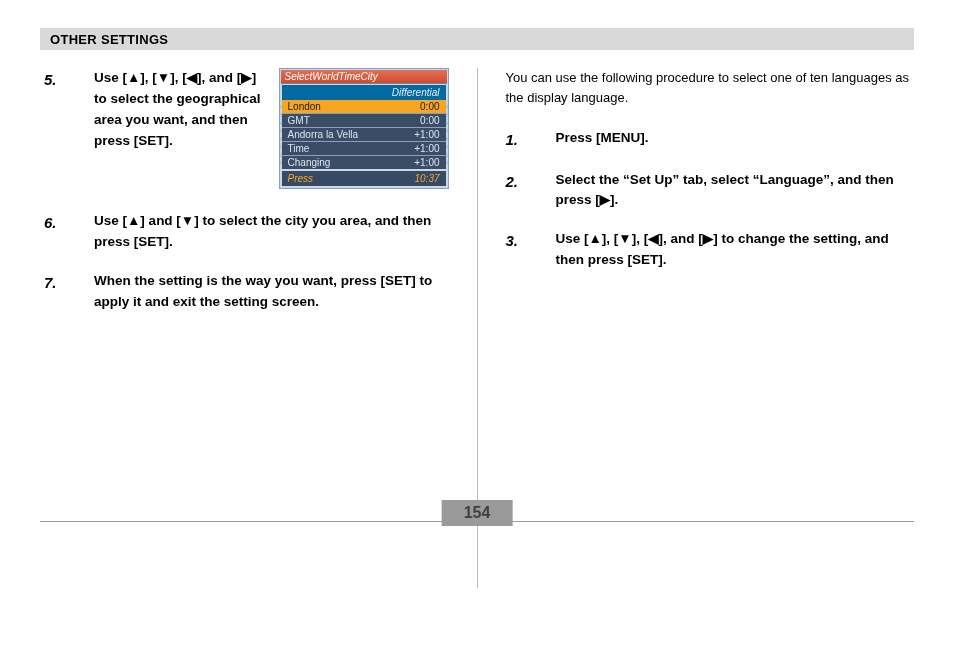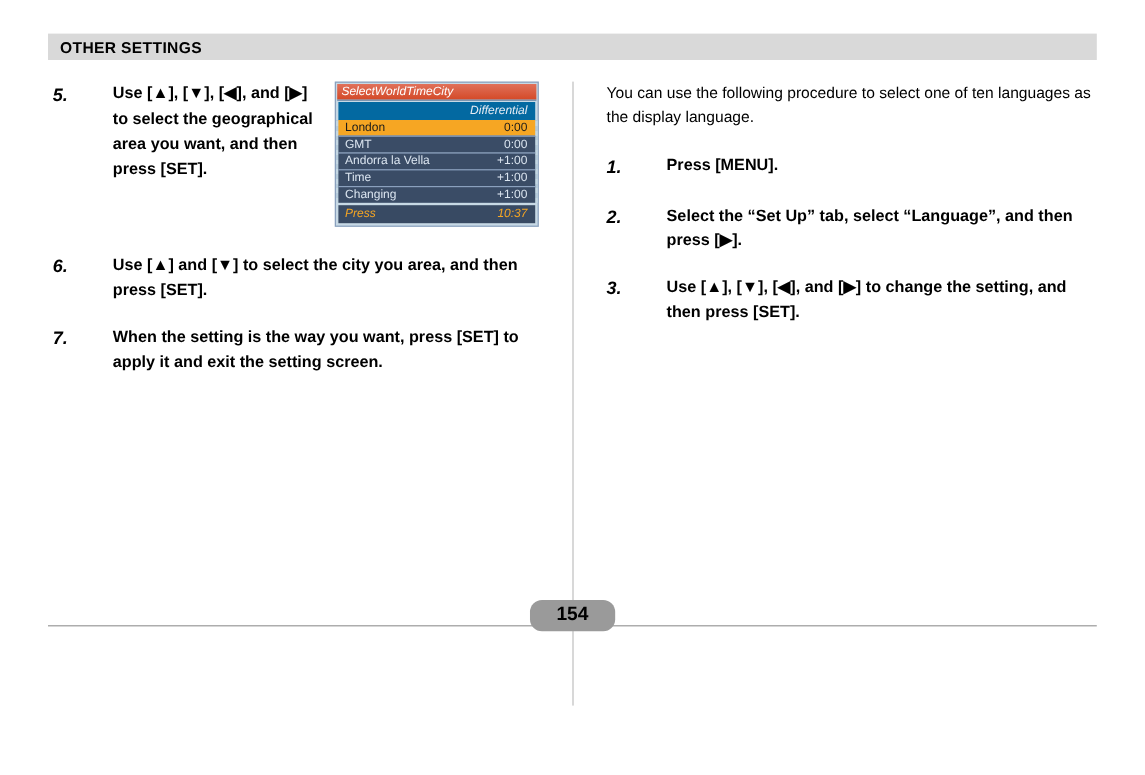--- a/index.html
+++ b/index.html
@@ -129,25 +129,24 @@
     height: 1px;
     background: #9a9a9a;
     width: 100%;
   }
   .page-badge {
     position: absolute;
     left: 50%;
     transform: translateX(-50%);
     bottom: -4px;
     background: #9a9a9a;
-    color: #000000;
+    color: #404040;
     font-weight: bold;
     font-size: 16px;
     padding: 4px 22px;
-    border-radius: 10px;
   }
 </style>
 </head>
 <body>
 
 <div class="page">
 
   <div class="header-bar">OTHER SETTINGS</div>
 
   <div class="columns">

